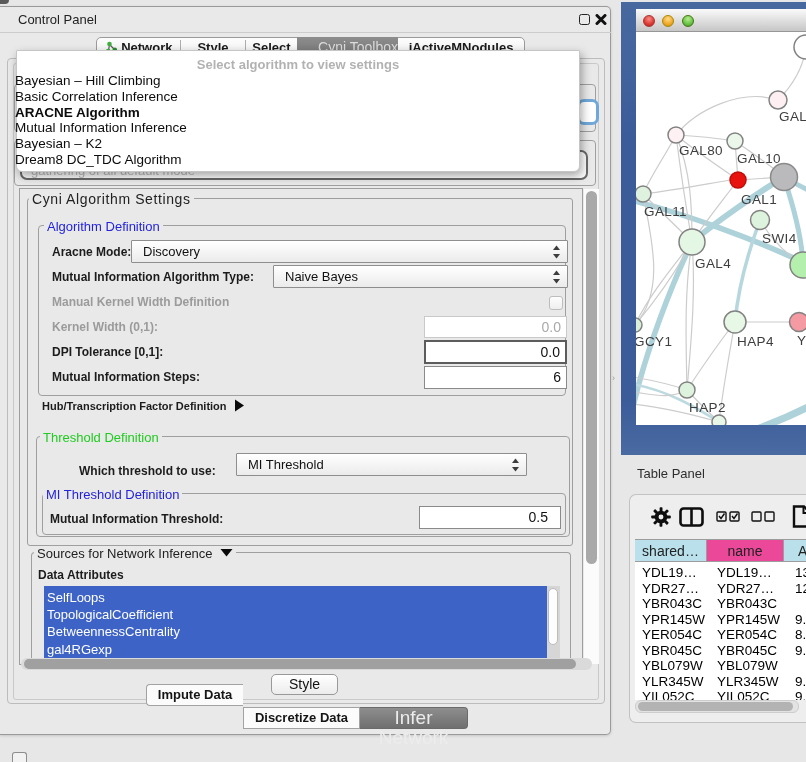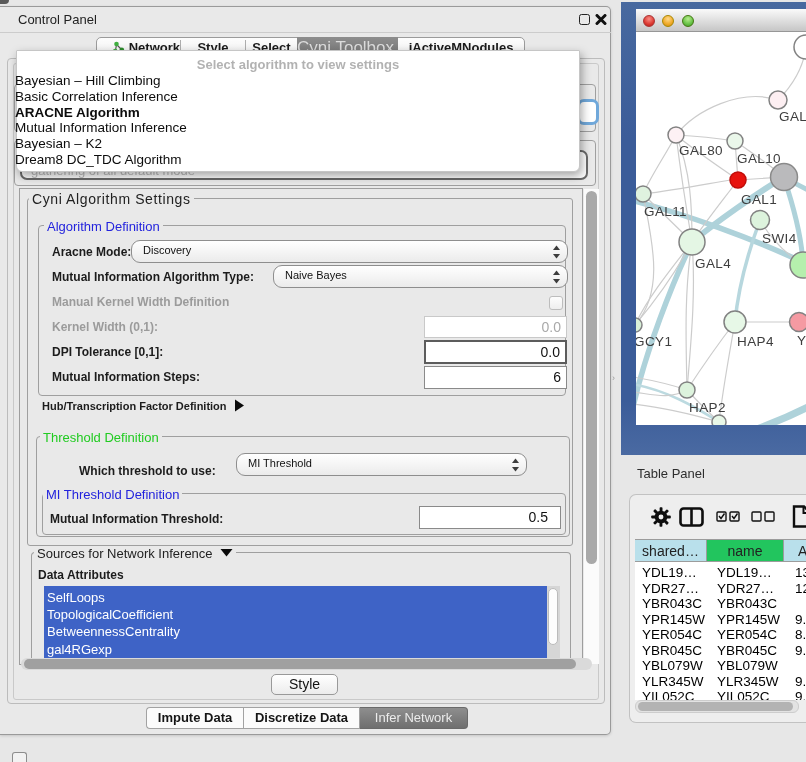--- a/index.html
+++ b/index.html
@@ -3,55 +3,55 @@
 <meta charset="utf-8">
 <style>
 * { margin:0; padding:0; box-sizing:border-box; }
 html,body { width:806px; height:762px; overflow:hidden; background:#e7e7e7;
   font-family:"Liberation Sans", sans-serif; }
 #stage { position:relative; width:806px; height:762px; }
 .a { position:absolute; }
 .b { font-weight:bold; }
 .grp { position:absolute; border:1px solid #9f9f9f; border-radius:4px; }
 .gt { position:absolute; background:#e9e9e9; padding:0 3px; font-size:13px; white-space:nowrap; }
-.combo { position:absolute; border:1px solid #8e8e8e; border-radius:9px;
-  background:linear-gradient(#ffffff,#ebebeb); font-size:11px; color:#111; }
+.combo { position:absolute; border:1px solid #8e8e8e; border-radius:1px;
+  background:linear-gradient(#ffffff,#ebebeb); font-size:13px; color:#111; }
 .combo .tx { position:absolute; left:11px; top:3px; }
 .spin { position:absolute; right:6px; top:4px; width:9px; }
 .fld { position:absolute; background:#fff; font-size:14px; color:#111; text-align:right; }
 .lbl { position:absolute; font-size:12px; font-weight:bold; color:#1c1c1c; white-space:nowrap; }
 .dis { color:#9b9b9b; }
 </style>
 </head>
 <body>
 <div id="stage">
 <div class="a" style="left:0;top:0;width:9px;height:4px;background:#5a5a5a;border-radius:0 0 4px 0;"></div>
 
 <div class="a" style="left:0;top:6px;width:611px;height:729px;background:#e9e9e9;border:1px solid #9a9a9a;border-left:none;border-radius:0 5px 5px 0;box-shadow:0 1px 3px rgba(0,0,0,0.15);"></div>
 <div class="a" style="left:18px;top:12px;font-size:13px;color:#222;">Control Panel</div>
 <div class="a" style="left:579px;top:14px;width:11px;height:11px;border:1.5px solid #222;border-radius:2.5px;"></div>
 <svg class="a" style="left:595px;top:14px;" width="12" height="11" viewBox="0 0 12 11">
       <path d="M2 1.5 L10 9.5 M10 1.5 L2 9.5" stroke="#111" stroke-width="3" stroke-linecap="round"></path>
     </svg>
 
 <div class="a" style="left:0;top:32px;width:611px;height:1px;background:#cccccc;"></div>
 <div class="a" style="left:96px;top:37px;width:429px;height:21px;border:1px solid #9b9b9b;border-radius:5px;background:linear-gradient(#fdfdfd,#eeeeee);"></div>
-<div class="a b" style="left:97px;top:38px;width:83px;height:19px;line-height:19px;text-align:right;font-size:13px;color:#1b1b1b;">
+<div class="a b" style="left:97px;top:38px;width:83px;height:19px;line-height:19px;text-align:center;font-size:13px;color:#1b1b1b;">
 <svg width="13" height="13" style="vertical-align:-2px" viewBox="0 0 13 13">
         <path d="M4.5 3.5 L3.5 9.5 M4.5 3.5 L9.5 8.5" stroke="#555" stroke-width="1.2" fill="none"></path>
         <circle cx="4.5" cy="3" r="2.3" fill="#3fae3f"></circle>
         <circle cx="3.2" cy="10" r="2.3" fill="#3fae3f"></circle>
         <circle cx="9.8" cy="8.8" r="2.3" fill="#2d8c2d"></circle>
       </svg>
  Network</div>
 <div class="a" style="left:180px;top:40px;width:1px;height:15px;background:#adadad;"></div>
 <div class="a b" style="left:181px;top:38px;width:64px;height:19px;line-height:19px;text-align:center;font-size:13px;color:#1b1b1b;">Style</div>
 <div class="a" style="left:245px;top:40px;width:1px;height:15px;background:#adadad;"></div>
 <div class="a b" style="left:246px;top:38px;width:51px;height:19px;line-height:19px;text-align:center;font-size:13px;color:#1b1b1b;">Select</div>
-<div class="a" style="left:297px;top:37px;width:101px;height:21px;line-height:21px;text-align:left;font-size:17px;color:#dcdcdc;background:linear-gradient(#8d8d8d,#747474);">Cyni Toolbox</div>
+<div class="a" style="left:297px;top:37px;width:101px;height:21px;line-height:21px;text-align:right;font-size:14px;color:#dcdcdc;background:linear-gradient(#8d8d8d,#747474);">Cyni Toolbox</div>
 <div class="a b" style="left:398px;top:38px;width:126px;height:19px;line-height:19px;text-align:center;font-size:13px;color:#1b1b1b;">jActiveMNodules</div>
 
 <div class="a" style="left:7px;top:58px;width:598px;height:646px;background:#e9e9e9;border:1px solid #bcbcbc;border-radius:4px;"></div>
 
 <div class="a" style="left:13px;top:63px;width:586px;height:637px;border:1px solid #c9c9c9;border-radius:3px;"></div>
 
 <div class="grp" style="left:14px;top:84px;width:582px;height:48px;"></div>
 <div class="a" style="left:577px;top:99px;width:22px;height:26px;border:3px solid #70a8da;border-radius:7px;background:#fff;"></div>
 <div class="grp" style="left:14px;top:140px;width:582px;height:46px;"></div>
 <div class="a" style="left:20px;top:150px;width:568px;height:30px;border:2px solid #6a6a6a;border-radius:7px;background:#fff;overflow:hidden;">
@@ -131,23 +131,23 @@
 <div class="a" style="left:44px;top:586px;width:516px;height:72px;background:#3e63c6;"></div>
 <div class="a" style="left:47px;top:589px;font-size:13px;line-height:17.2px;color:#fff;">SelfLoops<br>TopologicalCoefficient<br>BetweennessCentrality<br>gal4RGexp</div>
 <div class="a" style="left:547px;top:586px;width:13px;height:72px;background:#d6d6d6;"></div>
 <div class="a" style="left:548px;top:588px;width:10px;height:57px;background:#fdfdfd;border:1px solid #bbb;border-radius:5px;"></div>
 
 <div class="a" style="left:21px;top:658px;width:571px;height:12px;background:#dadada;border-radius:6px;"></div>
 <div class="a" style="left:24px;top:659px;width:552px;height:10px;background:#a0a0a0;border-radius:5px;"></div>
 
 <div class="a" style="left:271px;top:674px;width:67px;height:21px;border:1px solid #999;border-radius:5px;background:linear-gradient(#ffffff,#ececec);font-size:14px;text-align:center;line-height:19px;color:#111;">Style</div>
 
-<div class="a b" style="left:146px;top:707px;width:97px;height:22px;background:#fbfbfb;border:1px solid #a2a2a2;border-right:none;border-radius:4px 0 0 4px;font-size:13px;line-height:20px;text-align:center;color:#151515;">Impute Data</div>
+<div class="a b" style="left:146px;top:684px;width:97px;height:22px;background:#fbfbfb;border:1px solid #a2a2a2;border-right:none;border-radius:4px 0 0 4px;font-size:13px;line-height:20px;text-align:center;color:#151515;">Impute Data</div>
 <div class="a b" style="left:243px;top:707px;width:117px;height:22px;background:#fbfbfb;border:1px solid #a2a2a2;font-size:13px;line-height:20px;text-align:center;color:#151515;">Discretize Data</div>
-<div class="a" style="left:360px;top:707px;width:108px;height:22px;background:linear-gradient(#8e8e8e,#6f6f6f);border:1px solid #6a6a6a;border-left:none;border-radius:0 4px 4px 0;font-size:13px;line-height:20px;text-align:center;color:#ececec;">Infer Network</div>
+<div class="a" style="left:360px;top:707px;width:108px;height:22px;background:linear-gradient(#8e8e8e,#6f6f6f);border:1px solid #6a6a6a;border-left:none;border-radius:0 4px 4px 0;font-size:19px;line-height:20px;text-align:center;color:#ececec;">Infer Network</div>
 
 <div class="a" style="left:12px;top:752px;width:15px;height:10px;border:1px solid #8d8d8d;border-bottom:none;border-radius:3px 3px 0 0;background:#f2f2f2;"></div>
 
 <div class="a" style="left:16px;top:50px;width:564px;height:122px;background:#fff;border:1px solid #c6c6c6;border-radius:1px 1px 6px 6px;box-shadow:2px 4px 10px rgba(0,0,0,0.35);z-index:50;"></div>
 <div class="a b" style="left:16px;top:57px;width:564px;text-align:center;font-size:13px;color:#b2b2b2;z-index:51;">Select algorithm to view settings</div>
 <div class="a" style="left:15px;top:73px;font-size:13.5px;line-height:15.8px;color:#0c0c0c;z-index:51;">Bayesian – Hill Climbing<br>Basic Correlation Inference<br><span class="b">ARACNE Algorithm</span><br>Mutual Information Inference<br>Bayesian – K2<br>Dream8 DC_TDC Algorithm</div>
 
 <div class="a" style="left:621px;top:2px;width:185px;height:453px;background:linear-gradient(#48699f,#3b5c99 30%,#3b5c99 88%,#4a6aa2);"></div>
 <div class="a" style="left:636px;top:9px;width:170px;height:23px;background:linear-gradient(#fafafa,#c6c6c6);border-bottom:1px solid #979797;"></div>
 <div class="a" style="left:643px;top:15px;width:12px;height:12px;border-radius:50%;background:radial-gradient(circle at 50% 30%,#f98d85,#dc3a32 60%,#b01b14);border:0.5px solid #a33;"></div>
@@ -255,21 +255,21 @@
   <rect x="1" y="1" width="9" height="9" rx="1" fill="none" stroke="#111" stroke-width="1.4"></rect>
   <rect x="14" y="1" width="9" height="9" rx="1" fill="none" stroke="#111" stroke-width="1.4"></rect>
 </svg>
 <svg class="a" style="left:792px;top:505px;" width="20" height="23" viewBox="0 0 20 23">
   <path d="M2 1.5 L12 1.5 L18 7.5 L18 21.5 L2 21.5 Z" fill="none" stroke="#0e0e0e" stroke-width="2.4"></path>
   <path d="M11.5 2 L11.5 8 L17.5 8" fill="none" stroke="#0e0e0e" stroke-width="2"></path>
 </svg>
 
 <div class="a" style="left:635px;top:539px;width:171px;height:161px;background:#fff;overflow:hidden;">
   <div class="a" style="left:0;top:0;width:72px;height:23px;background:#b9e0eb;border:1px solid #9c9c9c;border-left:none;font-size:14px;text-align:center;line-height:22px;color:#222;">shared…</div>
-  <div class="a" style="left:72px;top:0;width:77px;height:23px;background:#22c55e;border:1px solid #9c9c9c;border-left:none;font-size:14px;text-align:center;line-height:22px;color:#222;">name</div>
+  <div class="a" style="left:72px;top:0;width:77px;height:23px;background:#ec4899;border:1px solid #9c9c9c;border-left:none;font-size:14px;text-align:center;line-height:22px;color:#222;">name</div>
   <div class="a" style="left:149px;top:0;width:30px;height:23px;background:#b9e0eb;border:1px solid #9c9c9c;border-left:none;font-size:14px;text-align:left;padding-left:14px;line-height:22px;color:#222;">A</div>
   <div class="a" style="left:7px;top:26px;width:75px;font-size:13.5px;line-height:15.5px;color:#000;">YDL19…<br>YDR27…<br>YBR043C<br>YPR145W<br>YER054C<br>YBR045C<br>YBL079W<br>YLR345W<br>YIL052C</div>
   <div class="a" style="left:82px;top:26px;width:75px;font-size:13.5px;line-height:15.5px;color:#000;">YDL19…<br>YDR27…<br>YBR043C<br>YPR145W<br>YER054C<br>YBR045C<br>YBL079W<br>YLR345W<br>YIL052C</div>
   <div class="a" style="left:160px;top:26px;width:15px;font-size:13.5px;line-height:15.5px;color:#000;">13<br>12<br><br>9.<br>8.<br>9.<br><br>9.<br>9.</div>
 </div>
 <div class="a" style="left:635px;top:700px;width:164px;height:13px;background:#e3e3e3;border:1px solid #cdcdcd;border-radius:6px;"></div>
 <div class="a" style="left:638px;top:702px;width:155px;height:9px;background:#b3b3b3;border-radius:5px;"></div>
 
 </div>
 

